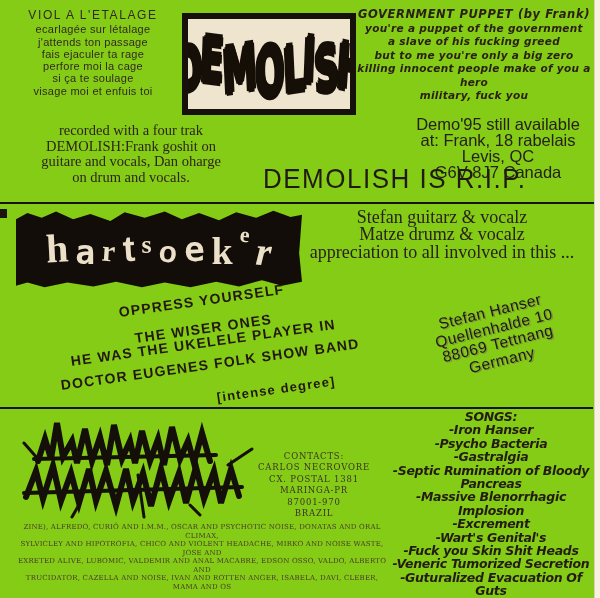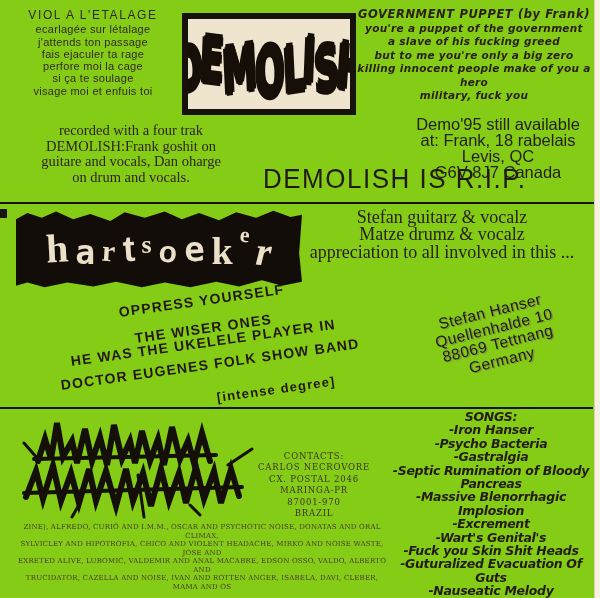--- a/index.html
+++ b/index.html
@@ -212,36 +212,37 @@
       <path stroke-width="4" d="M14,46 L196,42"></path>
       <path stroke-width="6" d="M6,84 L16,58 L23,86 L33,53 L41,88 L51,60 L59,90 L69,56 L76,88 L86,58 L96,93 L106,56 L113,88 L123,60 L131,93 L141,56 L149,88 L159,60 L166,90 L176,54 L184,86 L194,58 L201,90 L211,56 L219,83"></path>
       <path stroke-width="4" d="M4,80 L222,74"></path>
       <path stroke-width="3" d="M4,30 L18,46 M232,36 L208,52 M118,62 L124,104 M60,90 L52,104 M170,92 L180,102"></path>
     </g>
   </svg>
 
   <div class="abs center contacts">
     <div>CONTACTS:</div>
     <div>CARLOS NECROVORE</div>
-    <div>CX. POSTAL 2046</div>
+    <div>CX. POSTAL 1381</div>
     <div>MARINGA-PR</div>
     <div>87001-970</div>
     <div>BRAZIL</div>
   </div>
 
   <div class="abs center songs">
     <div class="songs-title">SONGS:</div>
     <div>-Iron Hanser</div>
     <div>-Psycho Bacteria</div>
     <div>-Gastralgia</div>
     <div>-Septic Rumination of Bloody Pancreas</div>
     <div>-Massive Blenorrhagic Implosion</div>
     <div>-Excrement</div>
     <div>-Wart's Genital's</div>
     <div>-Fuck you Skin Shit Heads</div>
+    <div>-Veneric Tumorized Secretion</div>
     <div>-Guturalized Evacuation Of Guts</div>
     <div>-Nauseatic Melody</div>
   </div>
 
   <div class="abs center thanks">
     <div>ZINE), ALFREDO, CURIÓ AND I.M.M., OSCAR AND PSYCHOTIC NOISE, DONATAS AND ORAL CLIMAX,</div>
     <div>SYLVICLEY AND HIPOTROFIA, CHICO AND VIOLENT HEADACHE, MIRKO AND NOISE WASTE, JOSE AND</div>
     <div>EXRETED ALIVE, LUBOMIC, VALDEMIR AND ANAL MACABRE, EDSON OSSO, VALDO, ALBERTO AND</div>
     <div>TRUCIDATOR, CAZELLA AND NOISE, IVAN AND ROTTEN ANGER, ISABELA, DAVI, CLEBER, MAMA AND OS</div>
 

